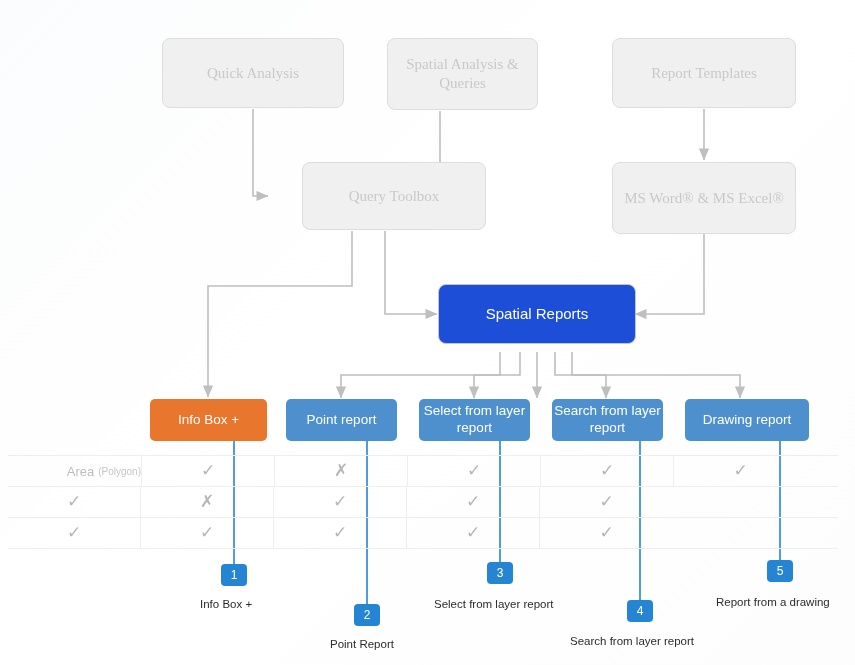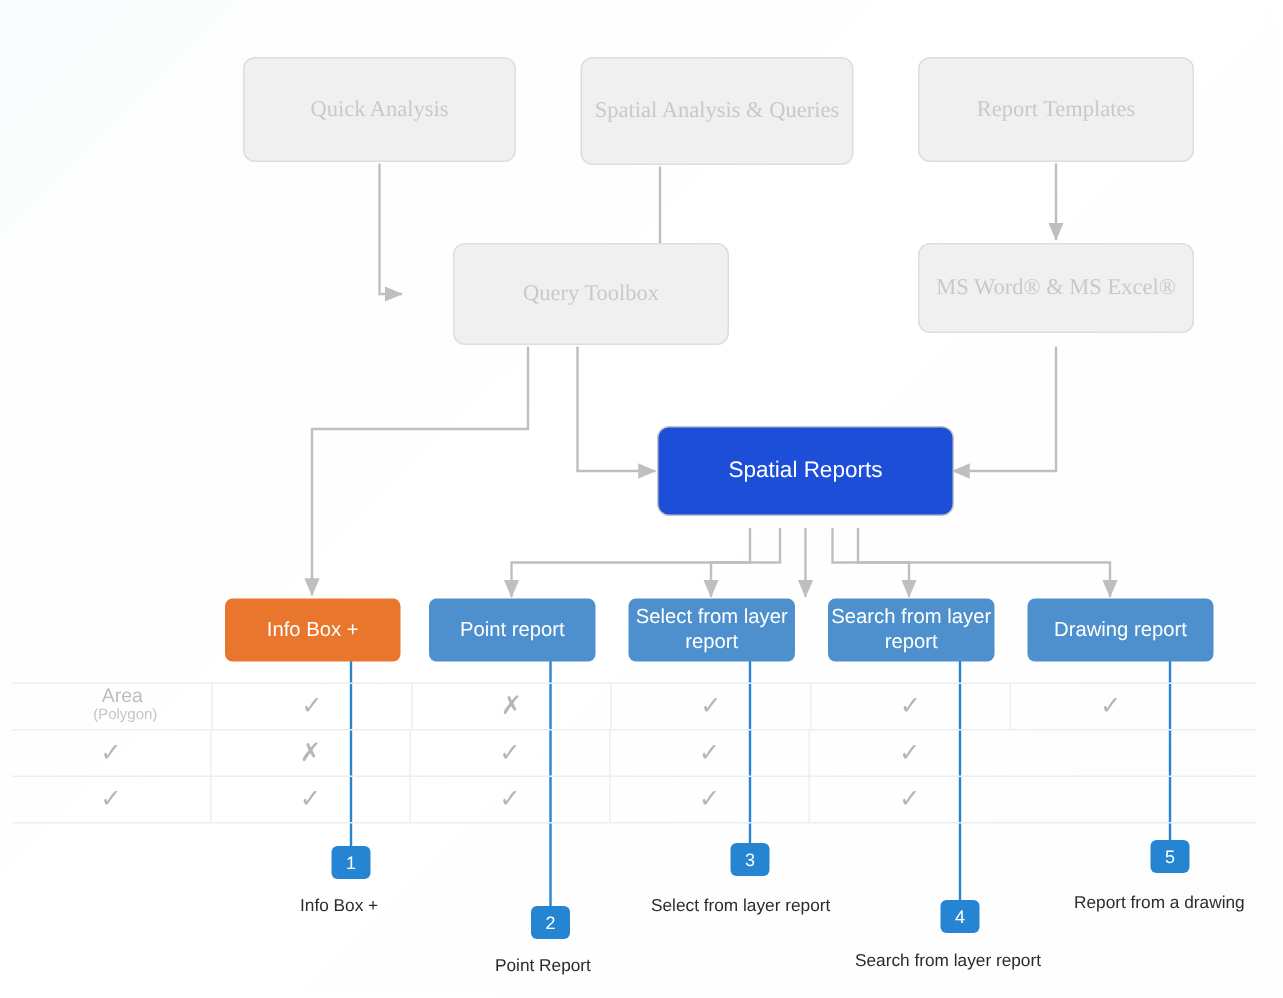--- a/index.html
+++ b/index.html
@@ -56,25 +56,24 @@
   }
   .trow:first-child{border-top:1px solid #eeeeee;}
   .tcell{
     box-sizing:border-box;
     border-right:1px solid #eeeeee;
     display:flex;align-items:center;justify-content:center;
     font-size:14px;
     color:#b9b9b9;
   }
   .tcell.label{
-    justify-content:flex-start;
+    justify-content:flex-end;
     padding-left:14px;
     color:#bdbdbd;
     font-size:13px;
-    flex-direction:column;
   }
   .tcell.label .sub{font-size:10px;margin-left:4px;color:#c6c6c6;}
   .mark{font-size:17px;color:#b6b6b6;display:block;transform:translateY(-1px);}
 
   
   .badge{
     position:absolute;
     width:26px;height:22px;
     background:#2585d3;
     color:#ffffff;
@@ -133,33 +132,33 @@
       <line x1="500" y1="440" x2="500" y2="562"></line>
       <line x1="640" y1="440" x2="640" y2="600"></line>
       <line x1="780" y1="440" x2="780" y2="560"></line>
     </g>
   </svg>
 
   <div class="node grey" style="left:162px;top:38px;width:182px;height:70px;">
     <span>Quick Analysis</span>
   </div>
 
-  <div class="node grey" style="left:387px;top:38px;width:182px;height:72px;">
+  <div class="node grey" style="left:387px;top:38px;width:151px;height:72px;">
     <span>Spatial Analysis &amp; Queries</span>
   </div>
 
   <div class="node grey" style="left:612px;top:38px;width:184px;height:70px;">
     <span>Report Templates</span>
   </div>
 
   <div class="node grey" style="left:270px;top:162px;width:184px;height:68px;margin-left:32px;">
     <span>Query Toolbox</span>
   </div>
 
-  <div class="node grey" style="left:612px;top:162px;width:184px;height:60px;">
+  <div class="node grey" style="left:612px;top:162px;width:184px;height:72px;">
     <span>MS Word® &amp; MS Excel®</span>
   </div>
 
   <div class="node greydark" style="left:438px;top:284px;width:198px;height:60px;">
     <span>Spatial Reports</span>
   </div>
 
   <div class="node orange" style="left:150px;top:399px;width:117px;height:42px;">
     <span>Info Box +</span>
   </div>

